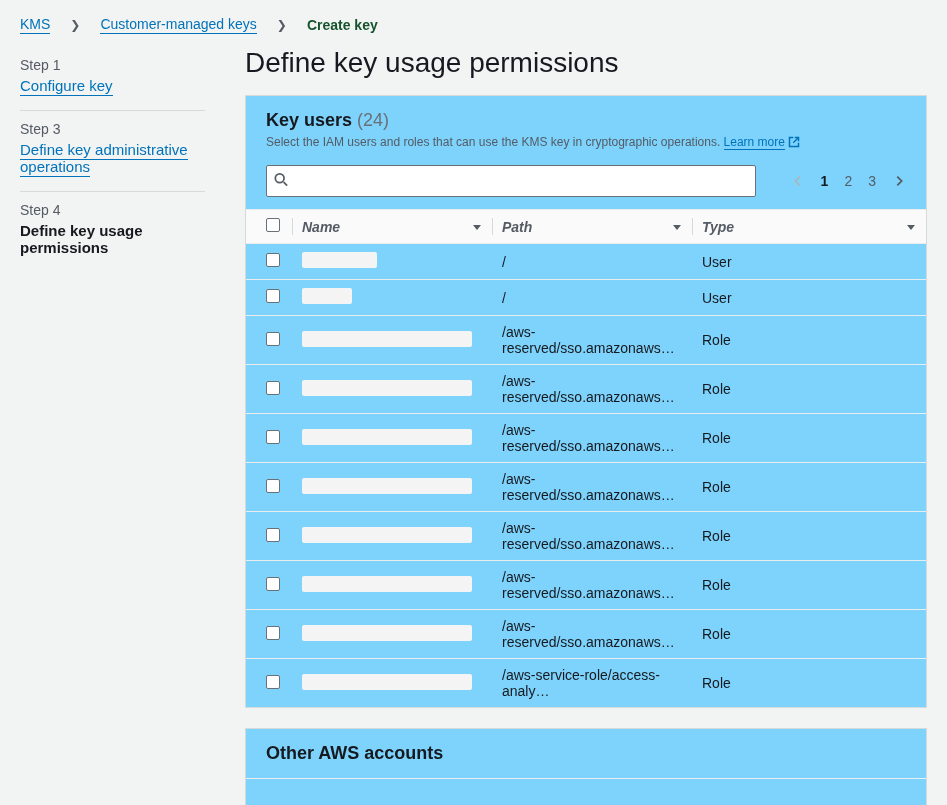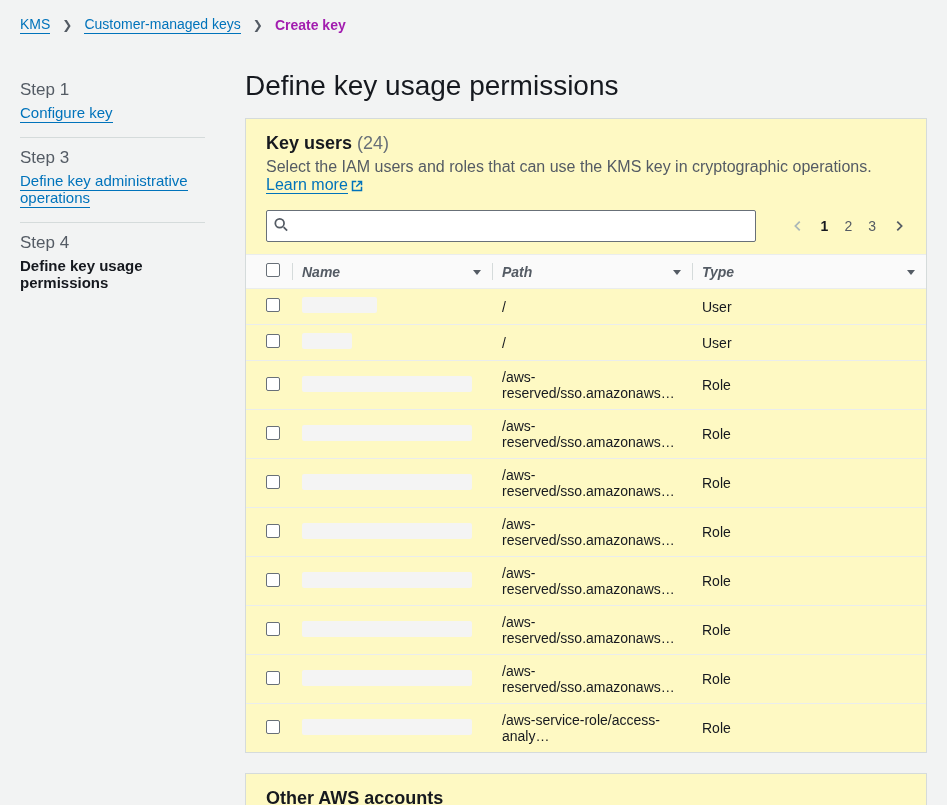--- a/index.html
+++ b/index.html
@@ -1,43 +1,43 @@
 <!DOCTYPE html>
 <html><head>
   <meta charset="utf-8">
   <style>
     * { box-sizing: border-box; margin: 0; padding: 0; }
     body { font-family: "Amazon Ember", "Helvetica Neue", Arial, sans-serif; background: #f2f3f3; color: #16191f; font-size: 14px; }
     
     .container { padding: 16px 20px 20px 20px; }
     
-    .breadcrumb { font-size: 14px; margin-bottom: 36px; display: flex; align-items: center; gap: 12px; }
+    .breadcrumb { font-size: 14px; margin-bottom: 13px; display: flex; align-items: center; gap: 20px; }
     .breadcrumb a { color: #0073bb; text-decoration: none; border-bottom: 1px solid #0073bb; padding-bottom: 1px; }
     .breadcrumb .chevron { color: #545b64; font-size: 12px; }
-    .breadcrumb .current { font-weight: 700; color: #a21caf; }
+    .breadcrumb .current { font-weight: 700; color: #14532d; }
     
     .layout { display: flex; gap: 40px; }
     .sidebar { width: 185px; flex-shrink: 0; }
     .main { flex: 1; min-width: 0; }
     
     .step { padding: 10px 0 16px 0; border-bottom: 1px solid #d5dbdb; }
     .step:last-child { border-bottom: none; }
-    .step-label { font-size: 17px; color: #545b64; margin-bottom: 4px; }
+    .step-label { font-size: 14px; color: #545b64; margin-bottom: 4px; }
     .step-title { font-size: 15px; }
     .step-title a { color: #0073bb; text-decoration: none; border-bottom: 1px solid #0073bb; padding-bottom: 1px; }
     .step-title.active { font-weight: 700; color: #16191f; }
     .step-title.disabled { color: #545b64; }
     
     h1 { font-size: 28px; font-weight: 400; margin-bottom: 16px; }
     
-    .panel { background: #fef9c3; border: 1px solid #d5dbdb; margin-bottom: 20px; }
+    .panel { background: #7dd3fc; border: 1px solid #d5dbdb; margin-bottom: 20px; }
     .panel-header { padding: 14px 20px 14px 20px; }
     .panel-header h2 { font-size: 18px; font-weight: 700; display: inline; }
     .panel-header .count { color: #687078; font-weight: 400; }
-    .panel-header .desc { font-size: 16px; color: #545b64; margin-top: 4px; }
+    .panel-header .desc { font-size: 12px; color: #545b64; margin-top: 4px; }
     .panel-header .desc a { color: #0073bb; text-decoration: none; border-bottom: 1px solid #0073bb; }
     .panel-body { padding: 0 20px 20px 20px; }
     
     .search-row { display: flex; align-items: center; gap: 16px; padding: 0 20px 12px 20px; }
     .search-wrap { position: relative; flex: 1; max-width: 490px; }
     .search-input { width: 100%; height: 32px; border: 1px solid #687078; border-radius: 2px; padding: 4px 8px 4px 30px; font-size: 14px; }
     .search-icon { position: absolute; left: 8px; top: 50%; transform: translateY(-50%); color: #545b64; pointer-events: none; }
     
     .pagination { display: flex; align-items: center; gap: 16px; margin-left: auto; }
     .page-arrow { color: #aab7b8; cursor: pointer; display: flex; align-items: center; }

